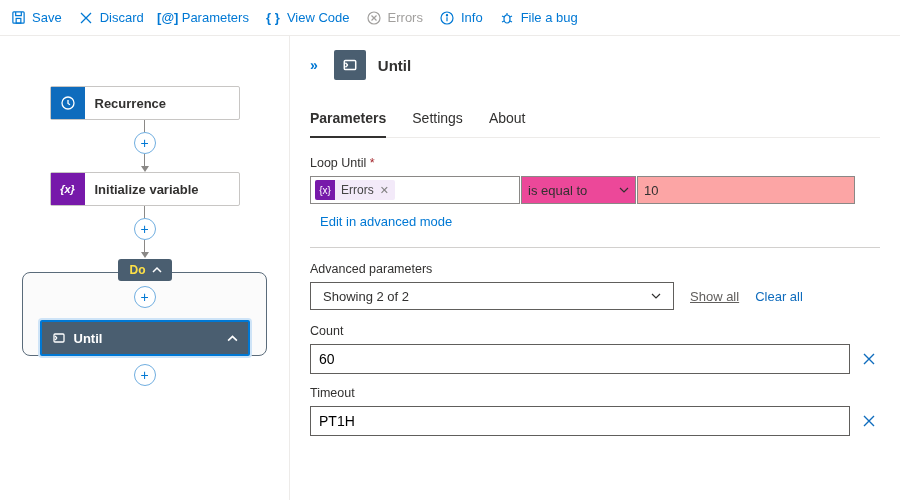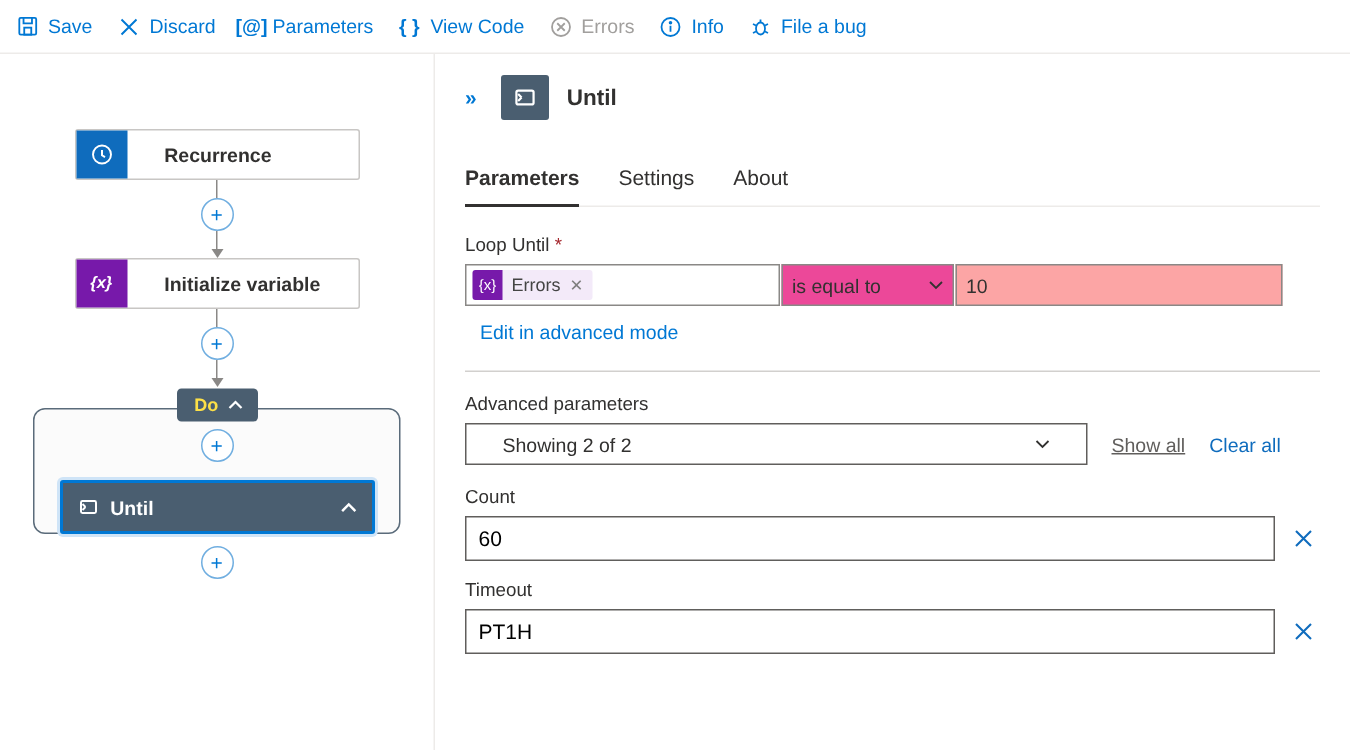--- a/index.html
+++ b/index.html
@@ -64,21 +64,20 @@
     display: flex;
     align-items: center;
     width: 190px;
     height: 34px;
     background: #fff;
     border: 1px solid #c8c6c4;
     border-radius: 2px;
     font-size: 13px;
     font-weight: 600;
     cursor: pointer;
-    gap: 15px;
   }
   .card .badge {
     width: 34px;
     height: 100%;
     display: flex;
     align-items: center;
     justify-content: center;
     color: #fff;
   }
   .badge.blue { background: #0f6cbd; }
@@ -288,23 +287,23 @@
 
   .adv-row {
     display: flex;
     align-items: center;
     gap: 16px;
     margin-bottom: 14px;
   }
   .wide-combo {
     border: 1px solid #605e5c;
     height: 28px;
-    width: 415px;
+    width: 364px;
     display: flex; align-items: center; justify-content: space-between;
-    padding: 0 24px;
+    padding: 0 12px;
     font-size: 13px;
     background: #fff;
     cursor: pointer;
   }
   .link-muted {
     color: #605e5c;
     text-decoration: underline;
     font-size: 13px;
     cursor: pointer;
   }

